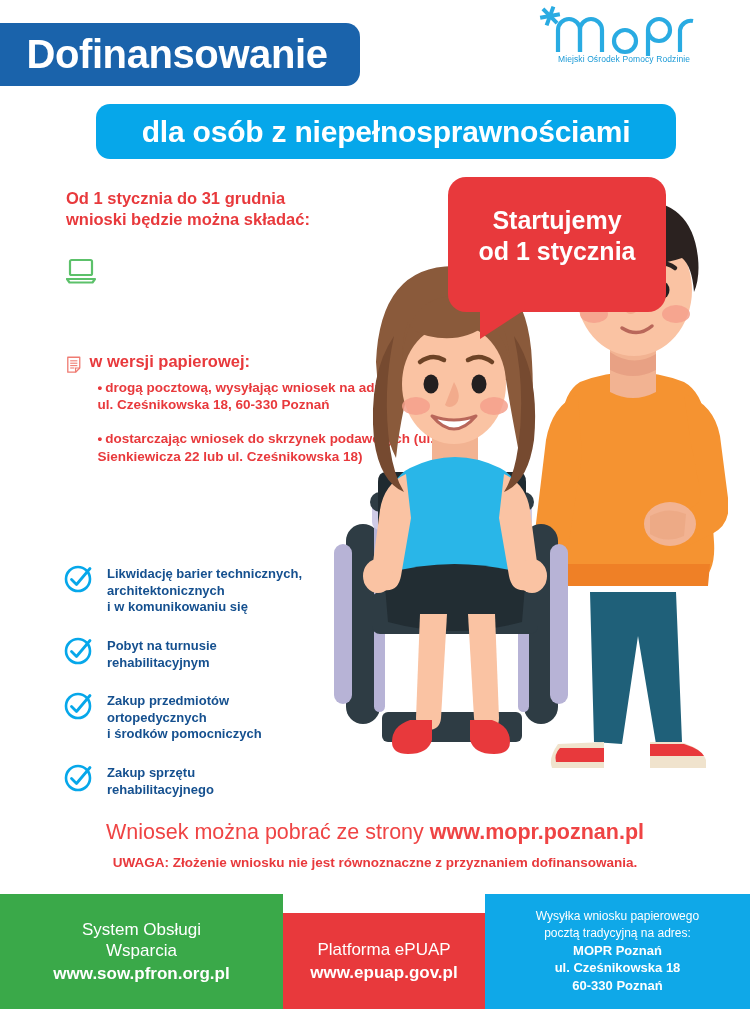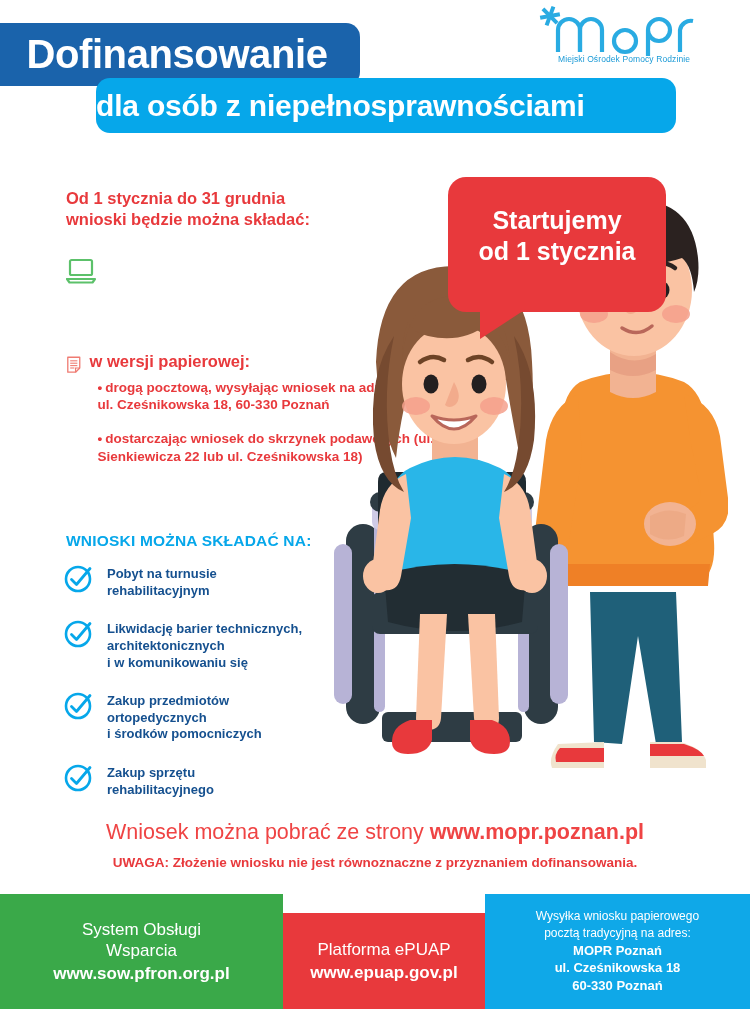--- a/index.html
+++ b/index.html
@@ -53,27 +53,28 @@
     font-size: 40px;
     font-weight: bold;
     color: #ffffff;
     letter-spacing: -0.4px;
     padding-left: 8px;
   }
 
   .bar-light {
     position: absolute;
     left: 96px;
-    top: 78px;
+    top: 104px;
     width: 580px;
     height: 55px;
     background: #06a7ea;
     border-radius: 14px;
     display: flex;
     align-items: center;
+    justify-content: center;
   }
   .bar-light .txt {
     font-size: 30px;
     font-weight: bold;
     color: #ffffff;
     letter-spacing: -0.2px;
   }
 
   
   .intro {
@@ -338,47 +339,46 @@
           <span class="li" style="margin-top:16px">
             <span class="dot">•</span><span>dostarczając wniosek do skrzynek
   podawczych (ul. Sienkiewicza 22
   lub ul. Cześnikowska 18)</span>
           </span>
         </div>
       </div>
     </div>
   </div>
 
-  <div class="check-head">WNIOSKI MOŻNA SKŁADAĆ NA:</div>
   <div class="check-list">
-
-    <div class="check-item">
-      <svg width="32" height="32" viewBox="0 0 32 32">
-        <circle cx="15" cy="17" r="12" fill="none" stroke="#06a7ea" stroke-width="2.6"></circle>
-        <path d="M8.5 17.5 L13.5 22.5 L27 6.5" fill="none" stroke="#06a7ea" stroke-width="2.8" stroke-linecap="round" stroke-linejoin="round"></path>
-      </svg>
-      <div class="label">Pobyt na turnusie
-rehabilitacyjnym</div>
-    </div>
 
     <div class="check-item">
       <svg width="32" height="32" viewBox="0 0 32 32">
         <circle cx="15" cy="17" r="12" fill="none" stroke="#06a7ea" stroke-width="2.6"></circle>
         <path d="M8.5 17.5 L13.5 22.5 L27 6.5" fill="none" stroke="#06a7ea" stroke-width="2.8" stroke-linecap="round" stroke-linejoin="round"></path>
       </svg>
       <div class="label">Likwidację barier technicznych,
 architektonicznych
 i w komunikowaniu się</div>
     </div>
 
     <div class="check-item">
       <svg width="32" height="32" viewBox="0 0 32 32">
         <circle cx="15" cy="17" r="12" fill="none" stroke="#06a7ea" stroke-width="2.6"></circle>
         <path d="M8.5 17.5 L13.5 22.5 L27 6.5" fill="none" stroke="#06a7ea" stroke-width="2.8" stroke-linecap="round" stroke-linejoin="round"></path>
       </svg>
+      <div class="label">Pobyt na turnusie
+rehabilitacyjnym</div>
+    </div>
+
+    <div class="check-item">
+      <svg width="32" height="32" viewBox="0 0 32 32">
+        <circle cx="15" cy="17" r="12" fill="none" stroke="#06a7ea" stroke-width="2.6"></circle>
+        <path d="M8.5 17.5 L13.5 22.5 L27 6.5" fill="none" stroke="#06a7ea" stroke-width="2.8" stroke-linecap="round" stroke-linejoin="round"></path>
+      </svg>
       <div class="label">Zakup przedmiotów
 ortopedycznych
 i środków pomocniczych</div>
     </div>
 
     <div class="check-item">
       <svg width="32" height="32" viewBox="0 0 32 32">
         <circle cx="15" cy="17" r="12" fill="none" stroke="#06a7ea" stroke-width="2.6"></circle>
         <path d="M8.5 17.5 L13.5 22.5 L27 6.5" fill="none" stroke="#06a7ea" stroke-width="2.8" stroke-linecap="round" stroke-linejoin="round"></path>
       </svg>

